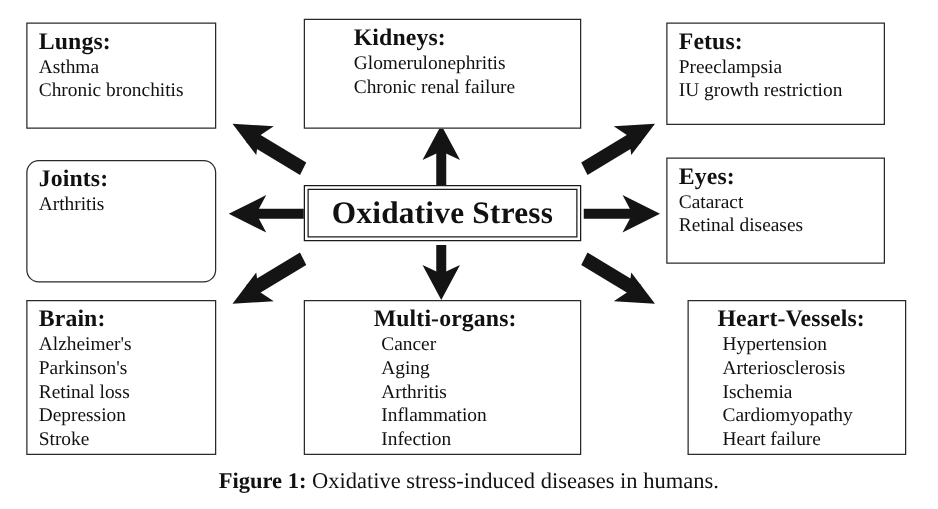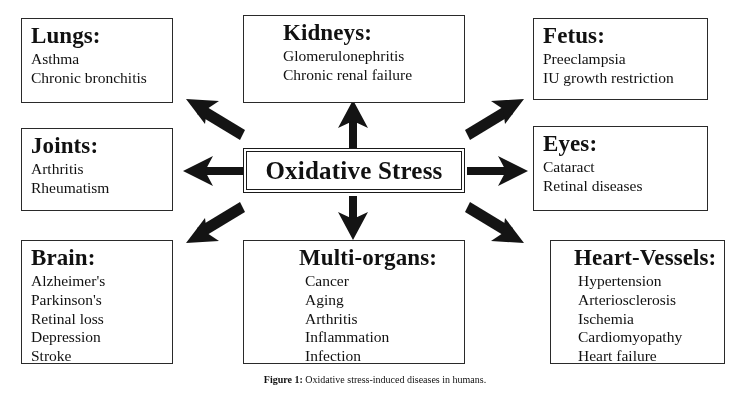--- a/index.html
+++ b/index.html
@@ -21,21 +21,21 @@
   .node-box {
     position: absolute;
     box-sizing: border-box;
     border: 1.6px solid #2a2a2a;
     background: #ffffff;
     padding: 4px 7px 5px 9px;
     line-height: 1.12;
   }
   .node-title {
     font-weight: bold;
-    font-size: 23px;
+    font-size: 19px;
     letter-spacing: 0.1px;
     white-space: nowrap;
     margin-bottom: 1px;
   }
   .node-list {
     list-style: none;
     margin: 0;
     padding: 0;
   }
   .node-list li {
@@ -47,21 +47,21 @@
   
   .indent-1 .node-title { padding-left: 30px; }
   .indent-1 .node-list  { padding-left: 30px; }
   .indent-2 .node-title { padding-left: 46px; }
   .indent-2 .node-list  { padding-left: 52px; }
   .indent-3 .node-title { padding-left: 14px; }
   .indent-3 .node-list  { padding-left: 18px; }
 
   
   #box-lungs        { left: 21px;  top: 18px;  width: 152px; height: 85px; }
-  #box-joints       { left: 21px;  top: 128px; width: 152px; height: 83px; }
+  #box-joints       { left: 21px;  top: 128px; width: 152px; height: 98px; border-radius: 10px; }
   #box-brain        { left: 21px;  top: 240px; width: 152px; height: 124px; }
   #box-kidneys      { left: 243px; top: 15px;  width: 222px; height: 88px; }
   #box-multi        { left: 243px; top: 240px; width: 222px; height: 124px; }
   #box-fetus        { left: 533px; top: 18px;  width: 175px; height: 82px; }
   #box-eyes         { left: 533px; top: 126px; width: 175px; height: 85px; }
   #box-heart        { left: 550px; top: 240px; width: 175px; height: 124px; }
 
   
   #box-center {
     position: absolute;
@@ -99,21 +99,21 @@
     pointer-events: none;
   }
 
   
   #caption {
     position: absolute;
     left: 0;
     top: 374px;
     width: 750px;
     text-align: center;
-    font-size: 10px;
+    font-size: 18px;
     white-space: nowrap;
   }
   #caption .cap-strong { font-weight: bold; }
 </style>
 </head>
 <body>
 
 <div id="figure-root">
 
   <svg id="arrow-layer" viewBox="0 0 750 407" width="750" height="407" xmlns="http://www.w3.org/2000/svg">
@@ -164,21 +164,20 @@
     <ul class="node-list">
       <li>Asthma</li>
       <li>Chronic bronchitis</li>
     </ul>
   </div>
 
   <div class="node-box" id="box-joints">
     <div class="node-title">Joints:</div>
     <ul class="node-list">
       <li>Arthritis</li>
-      <li>Rheumatism</li>
     </ul>
   </div>
 
   <div class="node-box" id="box-brain">
     <div class="node-title">Brain:</div>
     <ul class="node-list">
       <li>Alzheimer's</li>
       <li>Parkinson's</li>
       <li>Retinal loss</li>
       <li>Depression</li>

